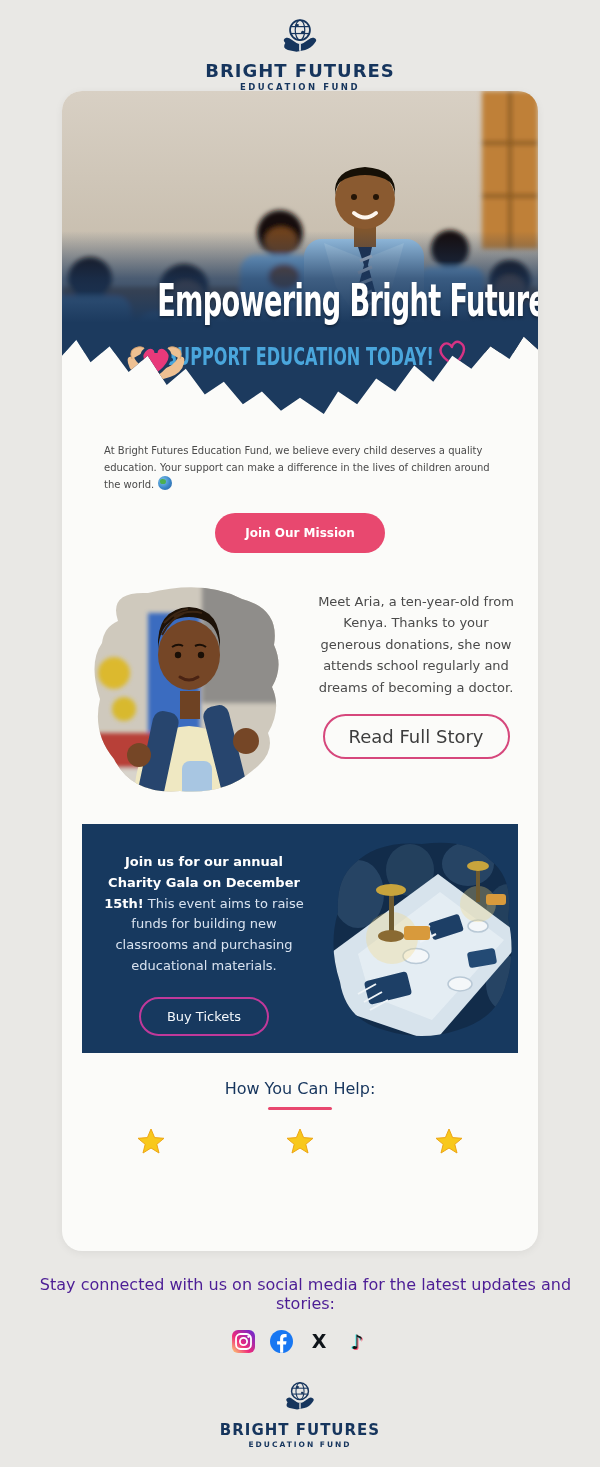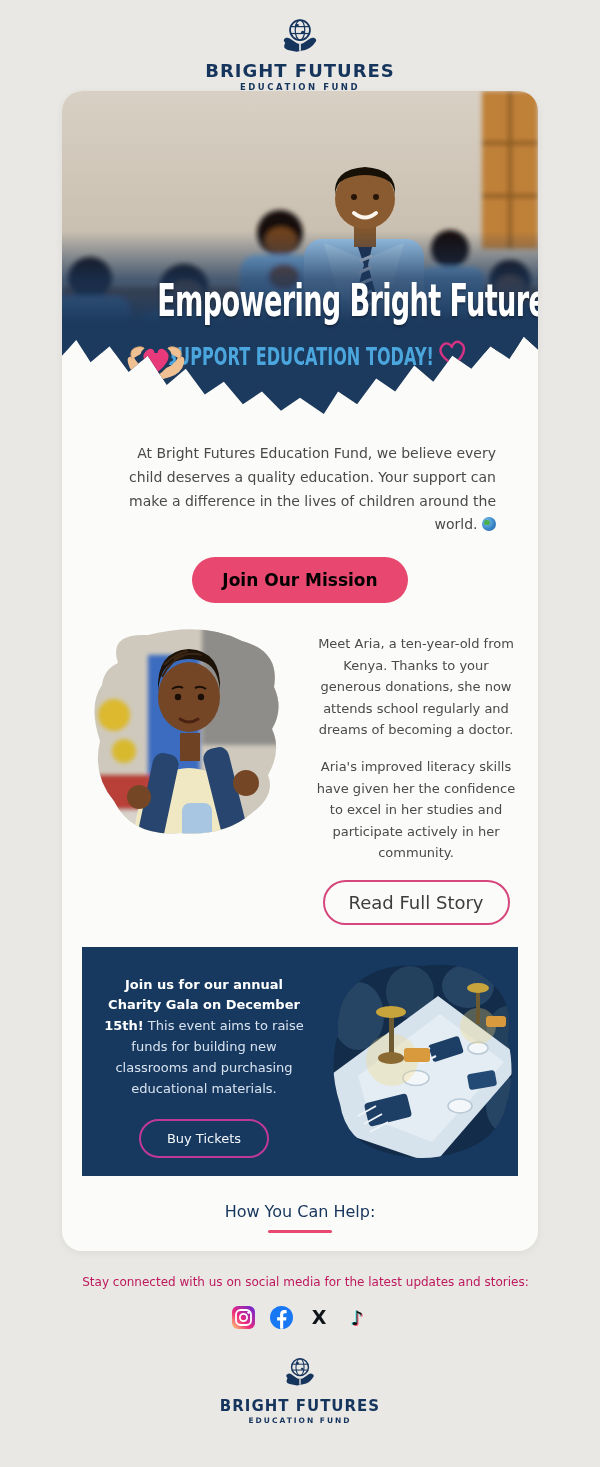--- a/index.html
+++ b/index.html
@@ -30,27 +30,27 @@
     background:linear-gradient(180deg, rgba(27,55,92,0) 0%, rgba(27,55,92,0.72) 26%, #1c3a5e 50%); }
   .hero-headline { position:absolute; left:0; right:0; top:186px; text-align:center; color:#ffffff; }
   .hero-headline span { display:inline-block; font-size:40px; font-weight:bold; letter-spacing:-1px;
     transform:scale(0.68,1.12); white-space:nowrap; text-shadow:0 2px 3px rgba(0,0,0,0.35); }
   .hero-subheadline { position:absolute; left:0; right:0; top:252px; text-align:center; color:#4aa6dc; }
   .hero-subheadline span { display:inline-block; font-size:23px; font-weight:bold; letter-spacing:0;
     transform:scale(0.70,1.1); white-space:nowrap; }
   .heart-hands { position:absolute; left:62px; top:238px; }
   .heart-outline { position:absolute; left:374px; top:246px; transform:rotate(-8deg); }
   
-  .intro { padding:28px 42px 0; text-align:right; font-size:14px; line-height:1.7; color:#4a4a4a; }
+  .intro { padding:28px 42px 0; text-align:left; font-size:10px; line-height:1.7; color:#4a4a4a; }
   .globe-emoji { display:inline-block; width:14px; height:14px; border-radius:50%; vertical-align:-2px;
     background:radial-gradient(circle at 35% 35%, #7ec4ea 0%, #3a86c8 55%, #2a5f9e 100%); position:relative; }
   .globe-emoji::after { content:""; position:absolute; left:2px; top:3px; width:6px; height:5px;
     background:#4caf50; border-radius:40% 60% 50% 50%; }
-  .btn-solid { display:table; margin:20px auto 0; background:#e8486f; color:#000000; font-weight:bold;
-    font-size:17px; padding:13px 30px; border-radius:999px; border:none; cursor:pointer;
+  .btn-solid { display:table; margin:20px auto 8px; background:#e8486f; color:#ffffff; font-weight:bold;
+    font-size:12px; padding:13px 30px; border-radius:999px; border:none; cursor:pointer;
     font-family:"DejaVu Sans","Liberation Sans",sans-serif; }
   .btn-outline { display:table; margin:16px auto 0; background:transparent; color:#3d3d3d;
     font-size:18px; padding:10px 24px; border-radius:999px; border:2px solid #d6477c; cursor:pointer;
     font-family:"DejaVu Sans","Liberation Sans",sans-serif; }
   
   .story { display:flex; align-items:flex-start; padding:22px 22px 6px; gap:24px; }
   .story-img { flex:0 0 208px; }
   .story-text { flex:1; text-align:center; font-size:13px; line-height:1.65; color:#4a4a4a; padding-top:8px; }
   .story-text p + p { margin-top:16px; }
   
@@ -63,21 +63,21 @@
     font-family:"DejaVu Sans","Liberation Sans",sans-serif; }
   .gala-img { flex:1; display:flex; align-items:center; justify-content:center; }
   
   .help { padding:26px 18px 0; text-align:center; }
   .help-title { font-size:16px; font-weight:normal; color:#16355d; }
   .help-underline { width:64px; height:3px; background:#e8486f; border-radius:2px; margin:9px auto 18px; }
   .help-cols { display:flex; gap:6px; }
   .help-col { flex:1; text-align:center; }
   
   .footer { text-align:center; padding-top:24px; }
-  .footer-text { font-size:12px; color:#be185d;padding-left:11px; }
+  .footer-text { font-size:16px; color:#4c1d95;padding-left:11px; }
   .social-row { display:flex; justify-content:center; align-items:center; gap:15px; margin:17px 0 0; }
   .social { width:23px; height:23px; display:flex; align-items:center; justify-content:center; cursor:pointer; }
   .icon-x { font-size:19px; font-weight:900; color:#0f1419; line-height:1; }
   .icon-tiktok { font-size:20px; font-weight:bold; color:#111111; line-height:1;
     text-shadow:-1px 0 0 rgba(37,244,238,0.8), 1px 1px 0 rgba(254,44,85,0.8); }
   .footer-logo { margin-top:26px; }
   .footer-logo .brand-name { font-size:15px; }
   .footer-logo .brand-sub { font-size:7.5px; letter-spacing:2px; }
 </style>
 </head>
@@ -226,21 +226,20 @@
           <circle cx="117" cy="72" r="3.2" fill="#1a0f06"></circle>
           <path d="M88,64 q6,-4 11,-1 M111,63 q6,-3 11,1" stroke="#1a0f06" stroke-width="2" fill="none"></path>
           <path d="M96,94 q9,6 18,0" stroke="#4a2313" stroke-width="3" fill="none" stroke-linecap="round"></path>
           <circle cx="162" cy="158" r="13" fill="#754626"></circle>
           <circle cx="55" cy="172" r="12" fill="#754626"></circle>
         </g>
       </svg>
     </div>
     <div class="story-text">
       <p>Meet Aria, a ten-year-old from Kenya. Thanks to your generous donations, she now attends school regularly and dreams of becoming a doctor.</p>
-      <p>Aria's improved literacy skills have given her the confidence to excel in her studies and participate actively in her community.</p>
       <button class="btn-outline">Read Full Story</button>
     </div>
   </div>
 
   <div class="gala">
     <div class="gala-text">
       <p><b>Join us for our annual Charity Gala on December 15th!</b><span> This event aims to raise funds for building new classrooms and purchasing educational materials.</span></p>
       <button class="btn-gala">Buy Tickets</button>
     </div>
     <div class="gala-img">

